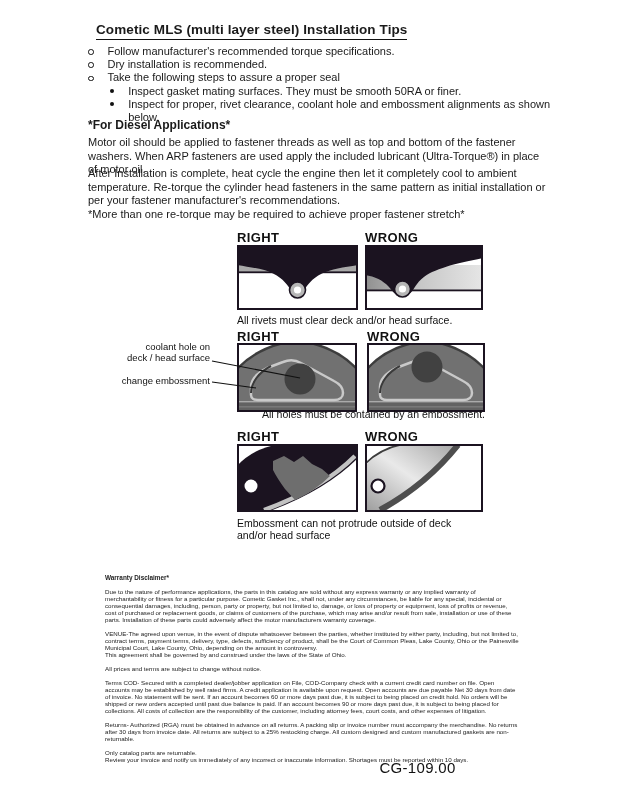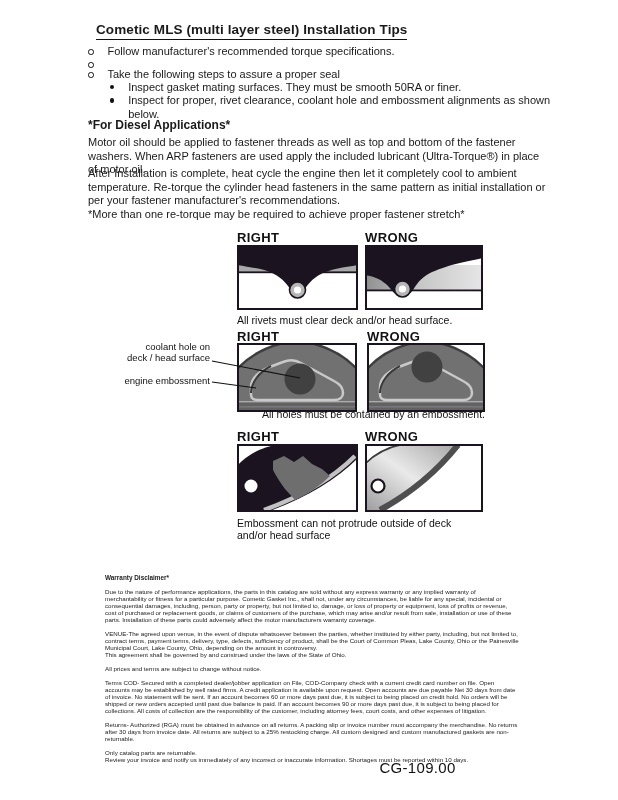--- a/index.html
+++ b/index.html
@@ -45,20 +45,21 @@
 
 <div class="abs title">Cometic MLS (multi layer steel) Installation Tips</div>
 
 <div class="abs bullets">
   <div class="b-line">
       <span class="dot-o"></span>
       <span>Follow manufacturer's recommended torque specifications.</span>
     </div>
   <div class="b-line">
       <span class="dot-o"></span>
+      <span>Dry installation is recommended.</span>
     </div>
   <div class="b-line">
       <span class="dot-o"></span>
       <span>Take the following steps to assure a proper seal</span>
     </div>
   <div class="b-line sub">
       <span class="dot-f"></span>
       <span>Inspect gasket mating surfaces.  They must be smooth 50RA or finer.</span>
     </div>
   <div class="b-line sub">
@@ -106,21 +107,21 @@
   </svg>
 </div>
 
 <div class="abs cap" style="left:237px;top:314px;width:300px;">All rivets must clear deck and/or head surface.</div>
 
 <div class="abs dg-h" style="left:237px;top:329px;width:120px;">RIGHT</div>
 <div class="abs dg-h" style="left:367px;top:329px;width:118px;">WRONG</div>
 
 <div class="abs lbl" style="left:100px;top:341px;width:110px;">coolant hole on
 deck / head surface</div>
-<div class="abs lbl" style="left:100px;top:375px;width:110px;">engine embossment</div>
+<div class="abs lbl" style="left:100px;top:375px;width:110px;">change embossment</div>
 
 <div class="abs box" style="left:237px;top:343px;">
   <svg width="120" height="69" viewBox="0 0 120 69">
     <rect width="120" height="69" fill="#717171"></rect>
     <rect x="0" y="59" width="120" height="10" fill="#626262"></rect>
     <rect x="0" y="58.3" width="120" height="1" fill="#c4c4c4"></rect>
     <rect x="0" y="63.5" width="120" height="0.8" fill="#8d8d8d"></rect>
     <path d="M0,0 L46,0 Q18,7 0,26 Z" fill="#ffffff"></path>
     <path d="M46,0 Q18,7 0,26" fill="none" stroke="#3d3d3d" stroke-width="2.5"></path>
     <path d="M120,0 L74,0 Q102,7 120,26 Z" fill="#ffffff"></path>

